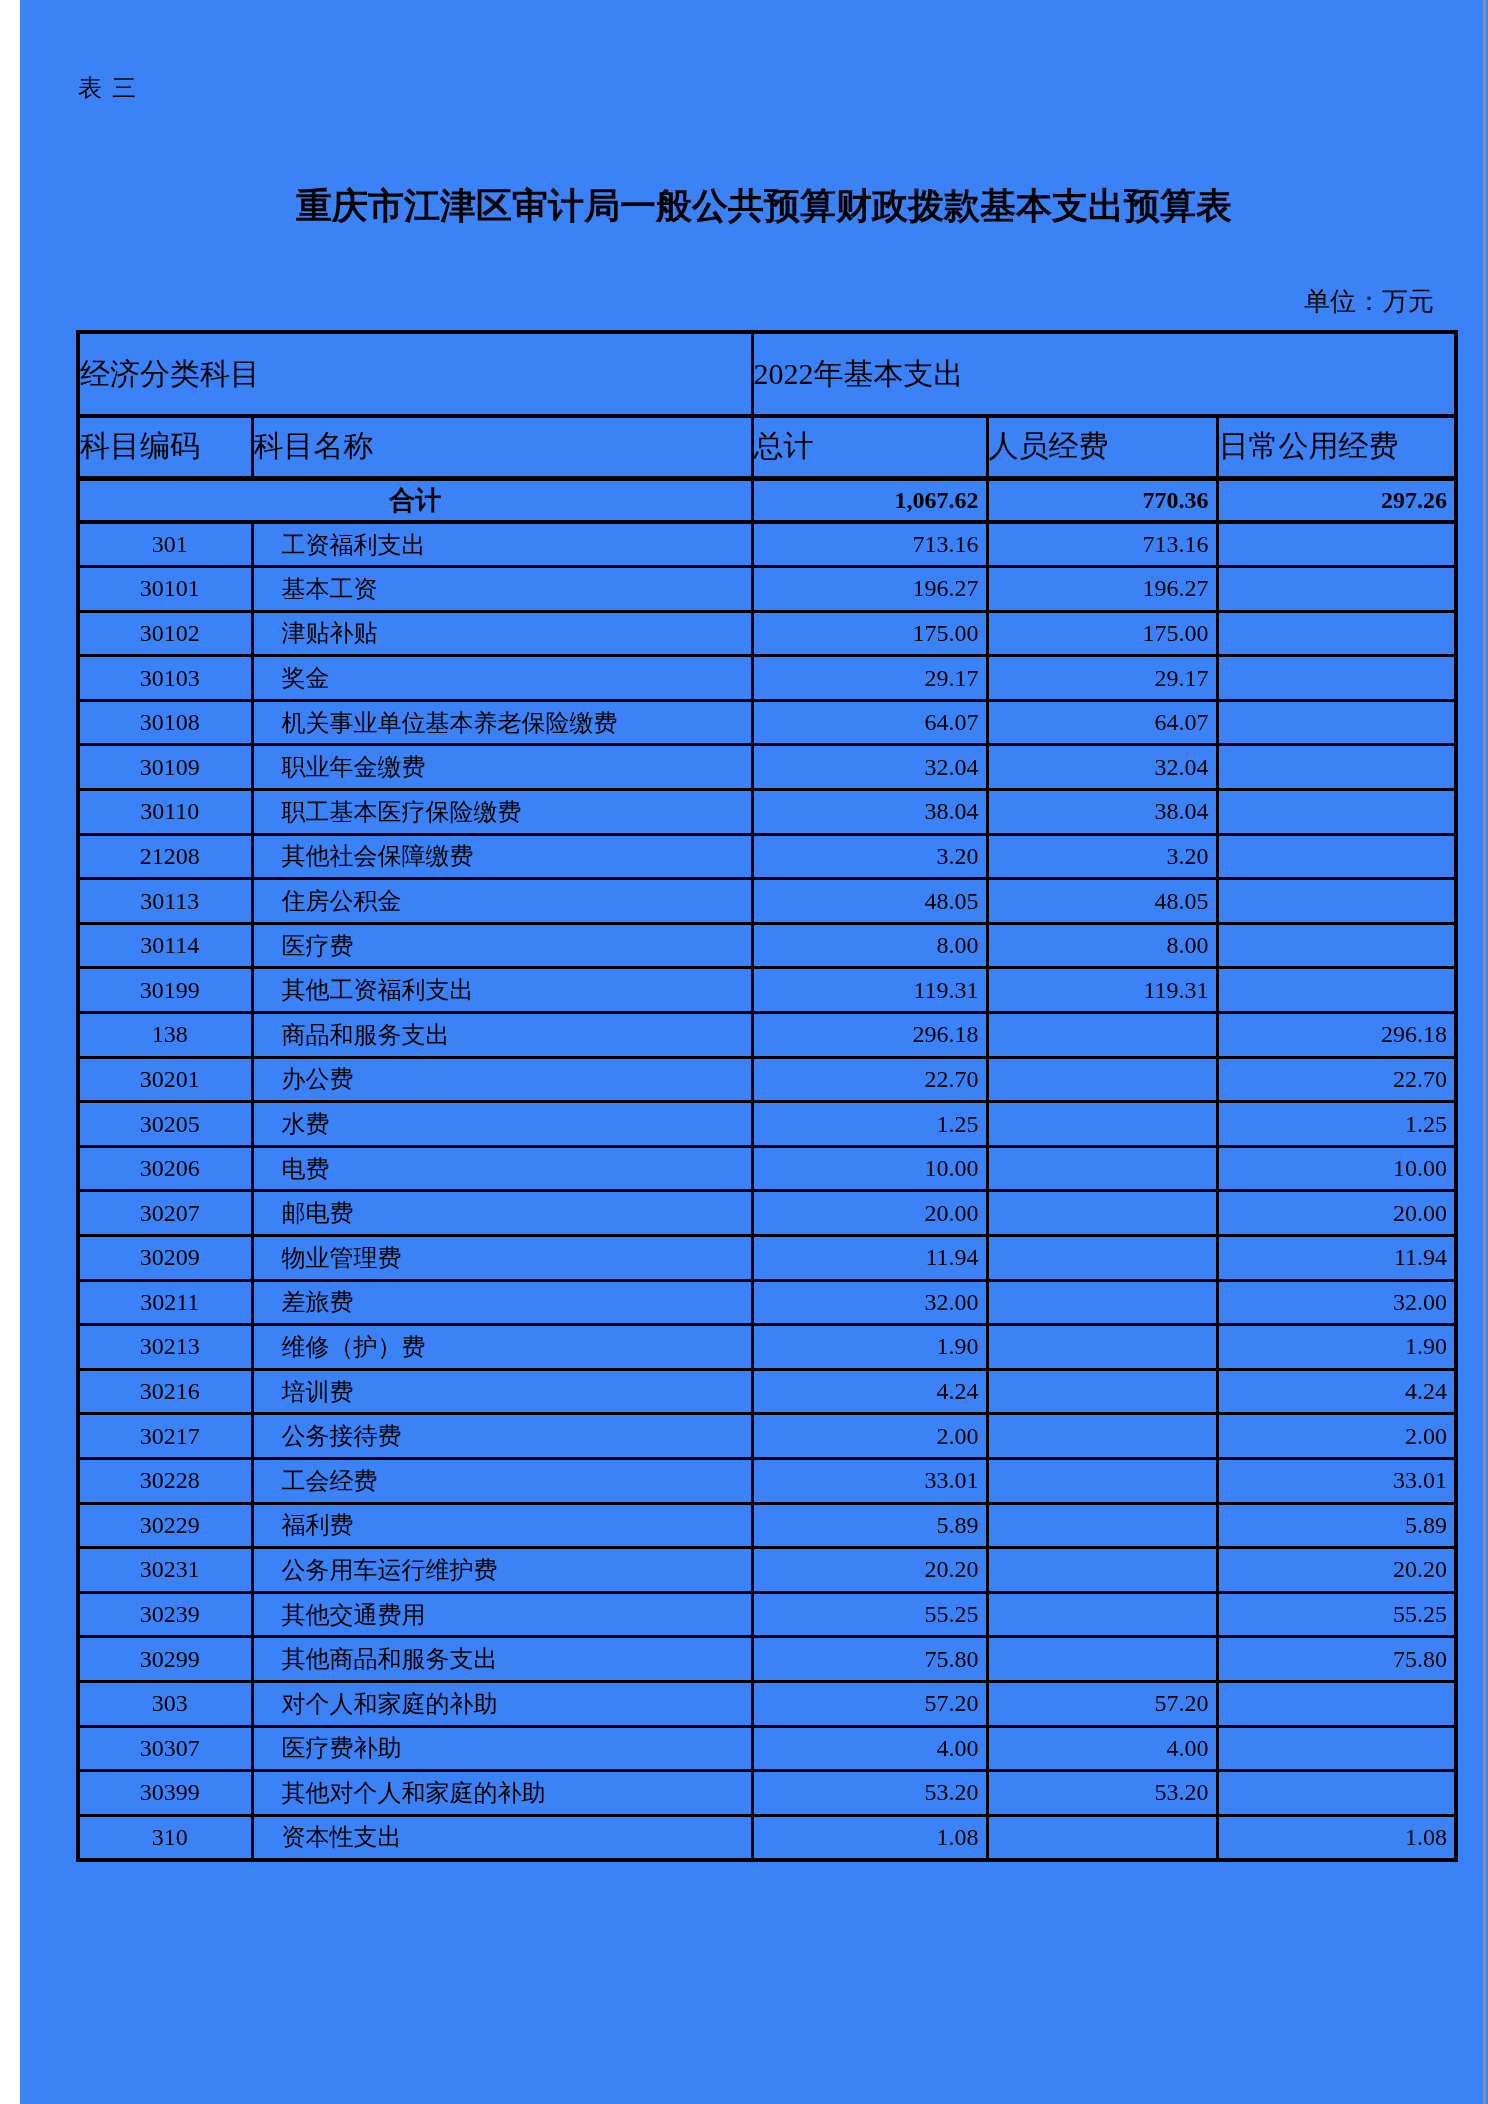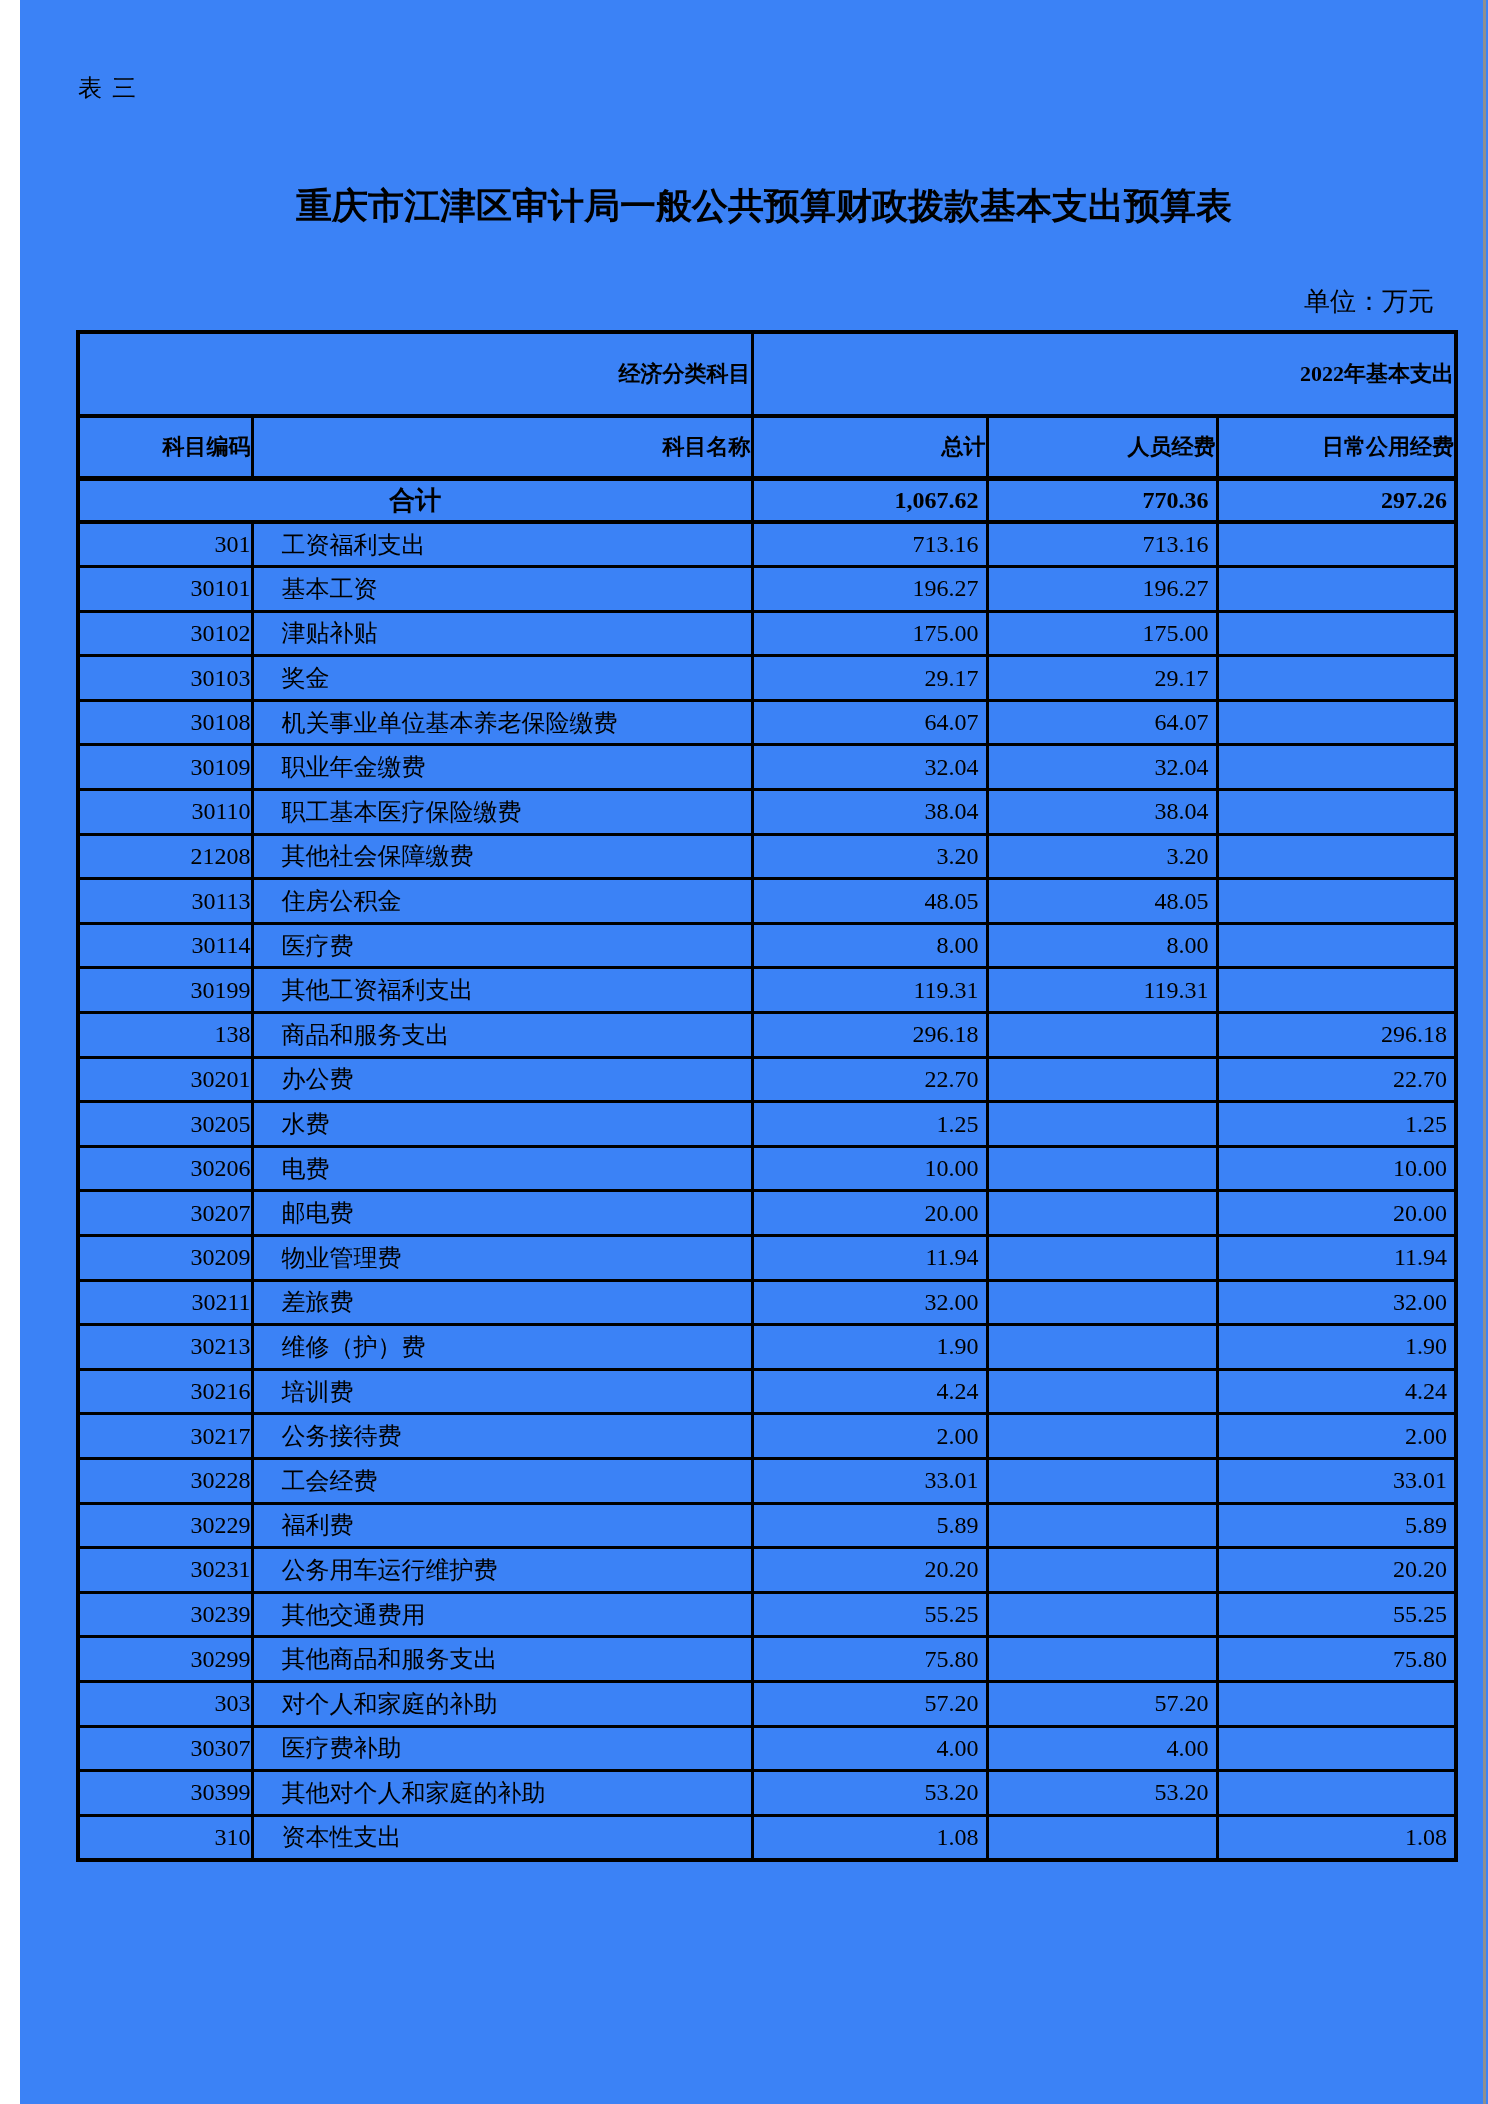--- a/index.html
+++ b/index.html
@@ -39,33 +39,33 @@
     border: 4px solid #000;
   }
   .budget th, .budget td {
     border: 3px solid #000;
     overflow: hidden;
     white-space: nowrap;
     vertical-align: middle;
     padding: 0;
   }
   .budget thead th {
-    font-weight: bold;
-    font-size: 22px;
-    text-align: right;
+    font-weight: normal;
+    font-size: 30px;
+    text-align: left;
   }
   tr.group-row { height: 84px; }
   tr.group-row th { border-bottom: 4px solid #000; }
   tr.col-row { height: 62px; }
   tr.col-row th { border-bottom: 5px solid #000; }
   tr.totals-row { height: 44px; }
   tr.totals-row td { font-weight: bold; border-bottom: 4px solid #000; }
   tr.totals-row td.label { text-align: center; font-size: 26px; }
   tr.data-row { height: 44.6px; }
-  td.code { text-align: right; padding-left: 9px; font-size: 24px; }
+  td.code { text-align: center; padding-left: 9px; font-size: 24px; }
   td.name { text-align: left; padding-left: 28px; font-size: 24px; }
   td.num  { text-align: right; padding-right: 7px; font-size: 24px; }
 </style>
 </head>
 <body>
 
 <div class="page">
   <div class="page-edge"></div>
 
   <div class="table-label">表三</div>

